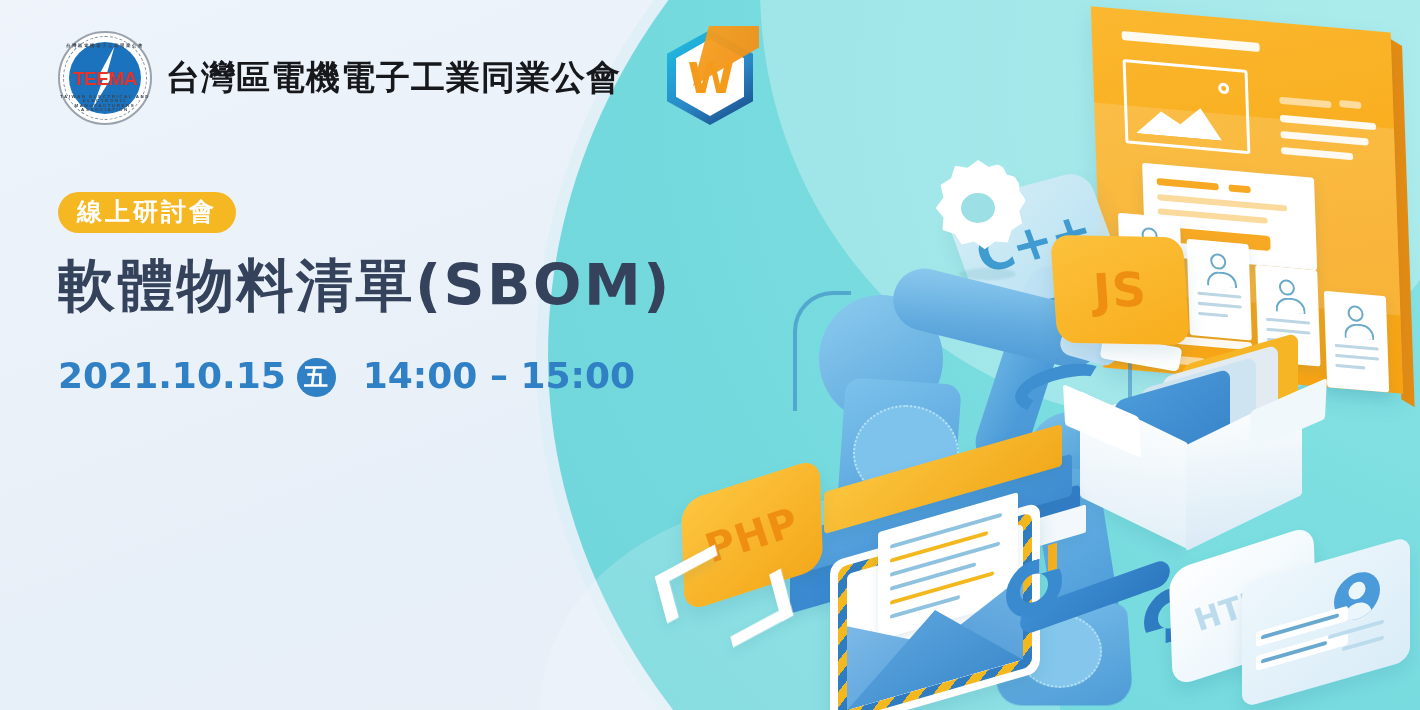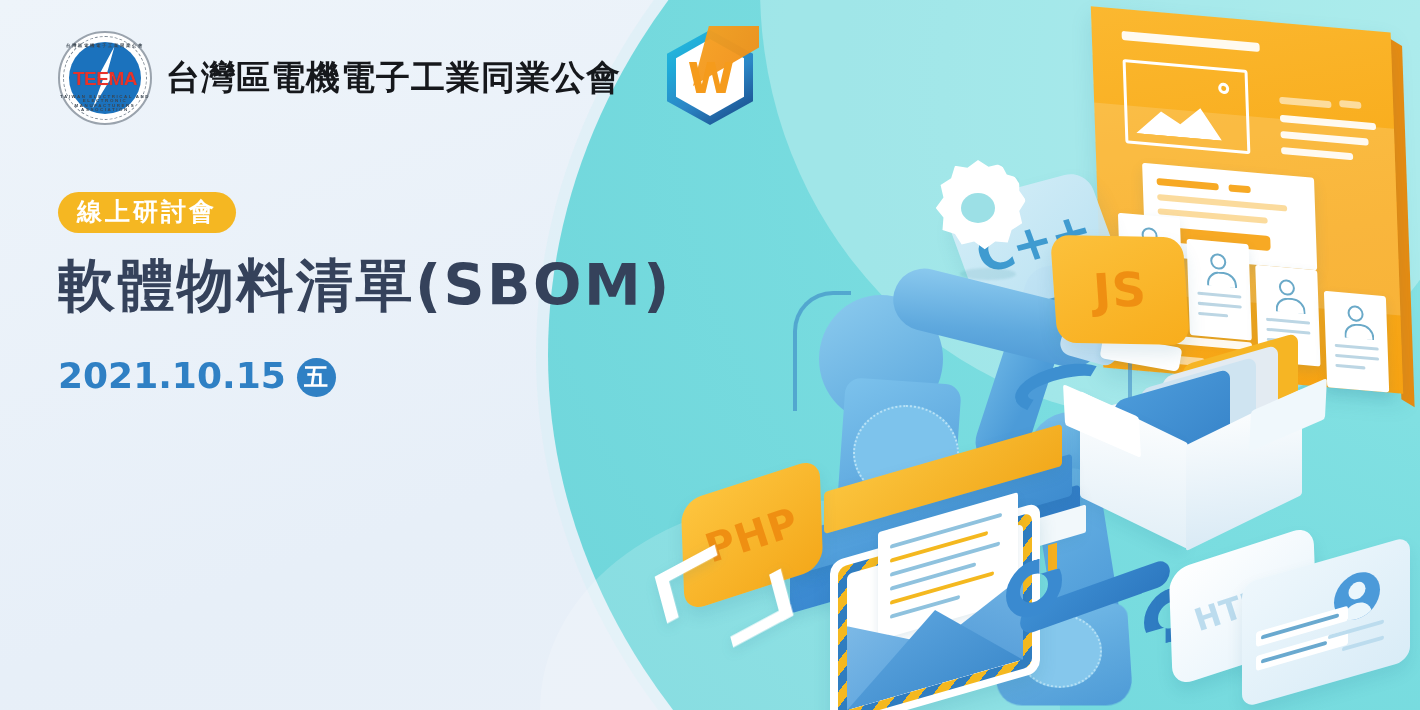--- a/index.html
+++ b/index.html
@@ -613,20 +613,21 @@
 
     <div class="pill">線上研討會</div>
 
     <div class="headline">
       <span class="hl-line">軟體物料清單(SBOM)</span>
     </div>
 
     <div class="datetime">
       <span class="d-date">2021.10.15</span>
       <span class="daychip">五</span>
+      <span class="d-time">14:00 – 15:00</span>
     </div>
 
   </div>
 
   <div class="illus">
 
     <div class="panel">
       <div class="p-side"></div>
       <div class="p-face">
         <div class="p-gloss"></div>

